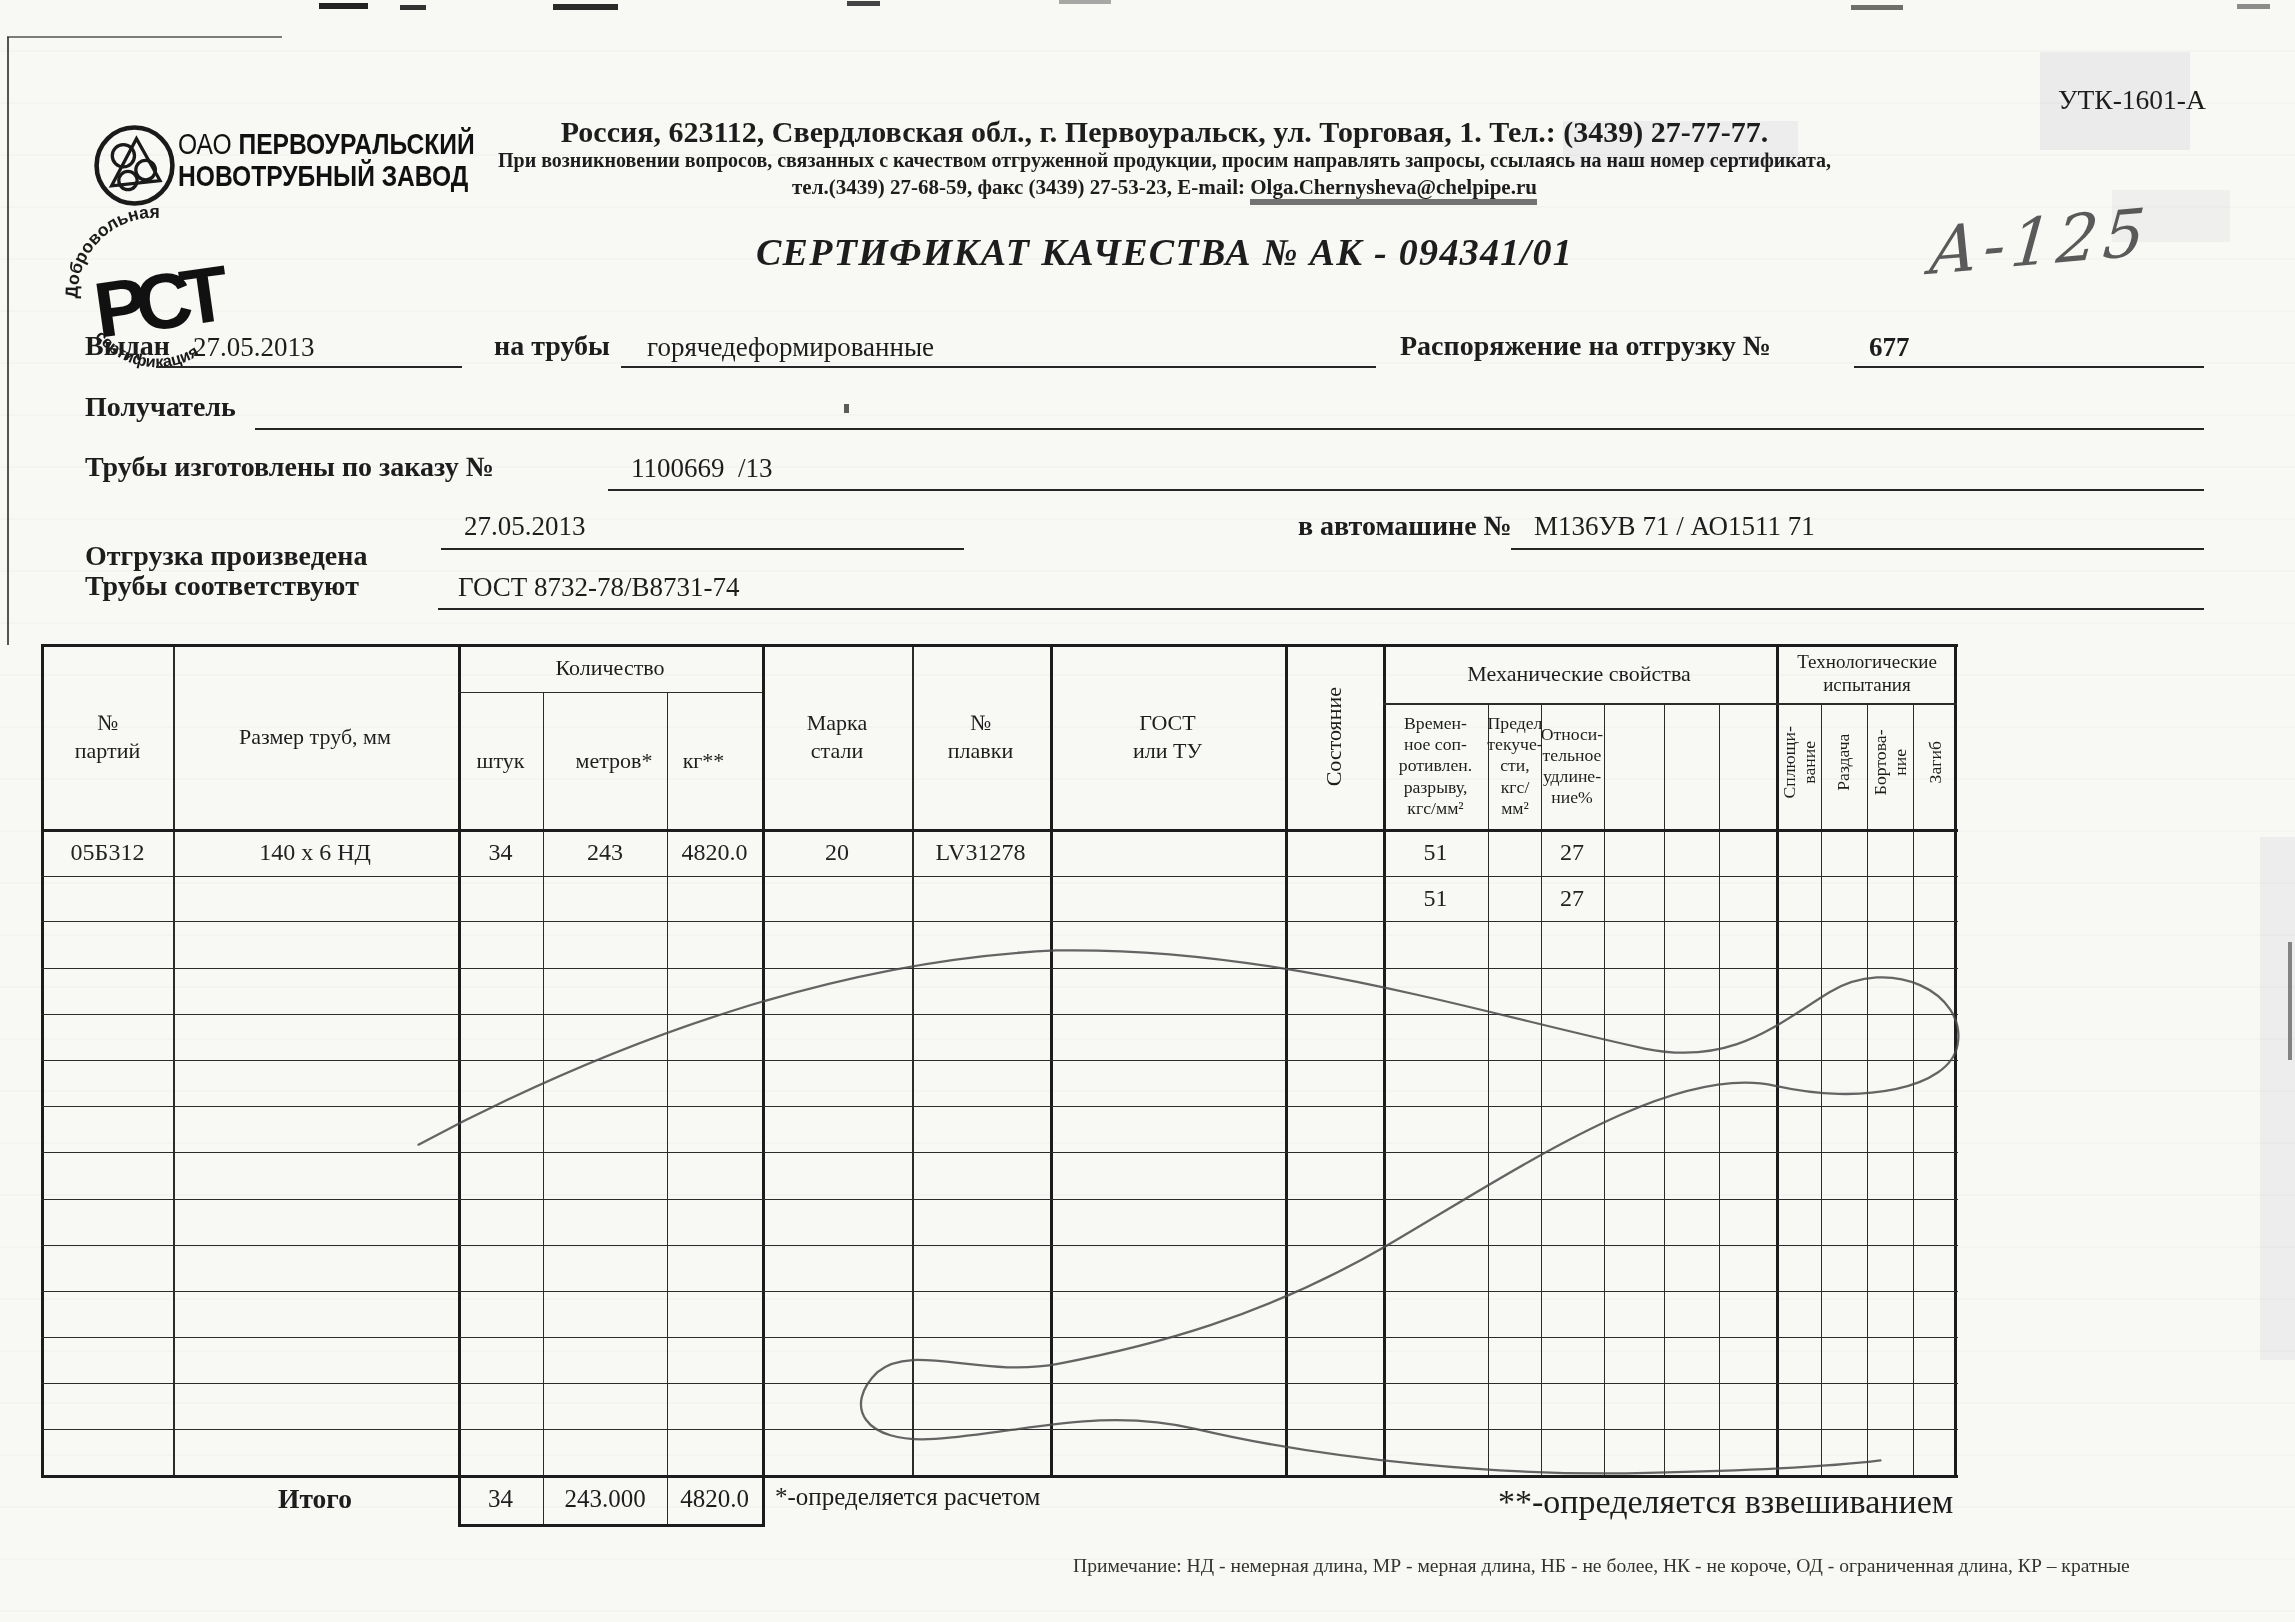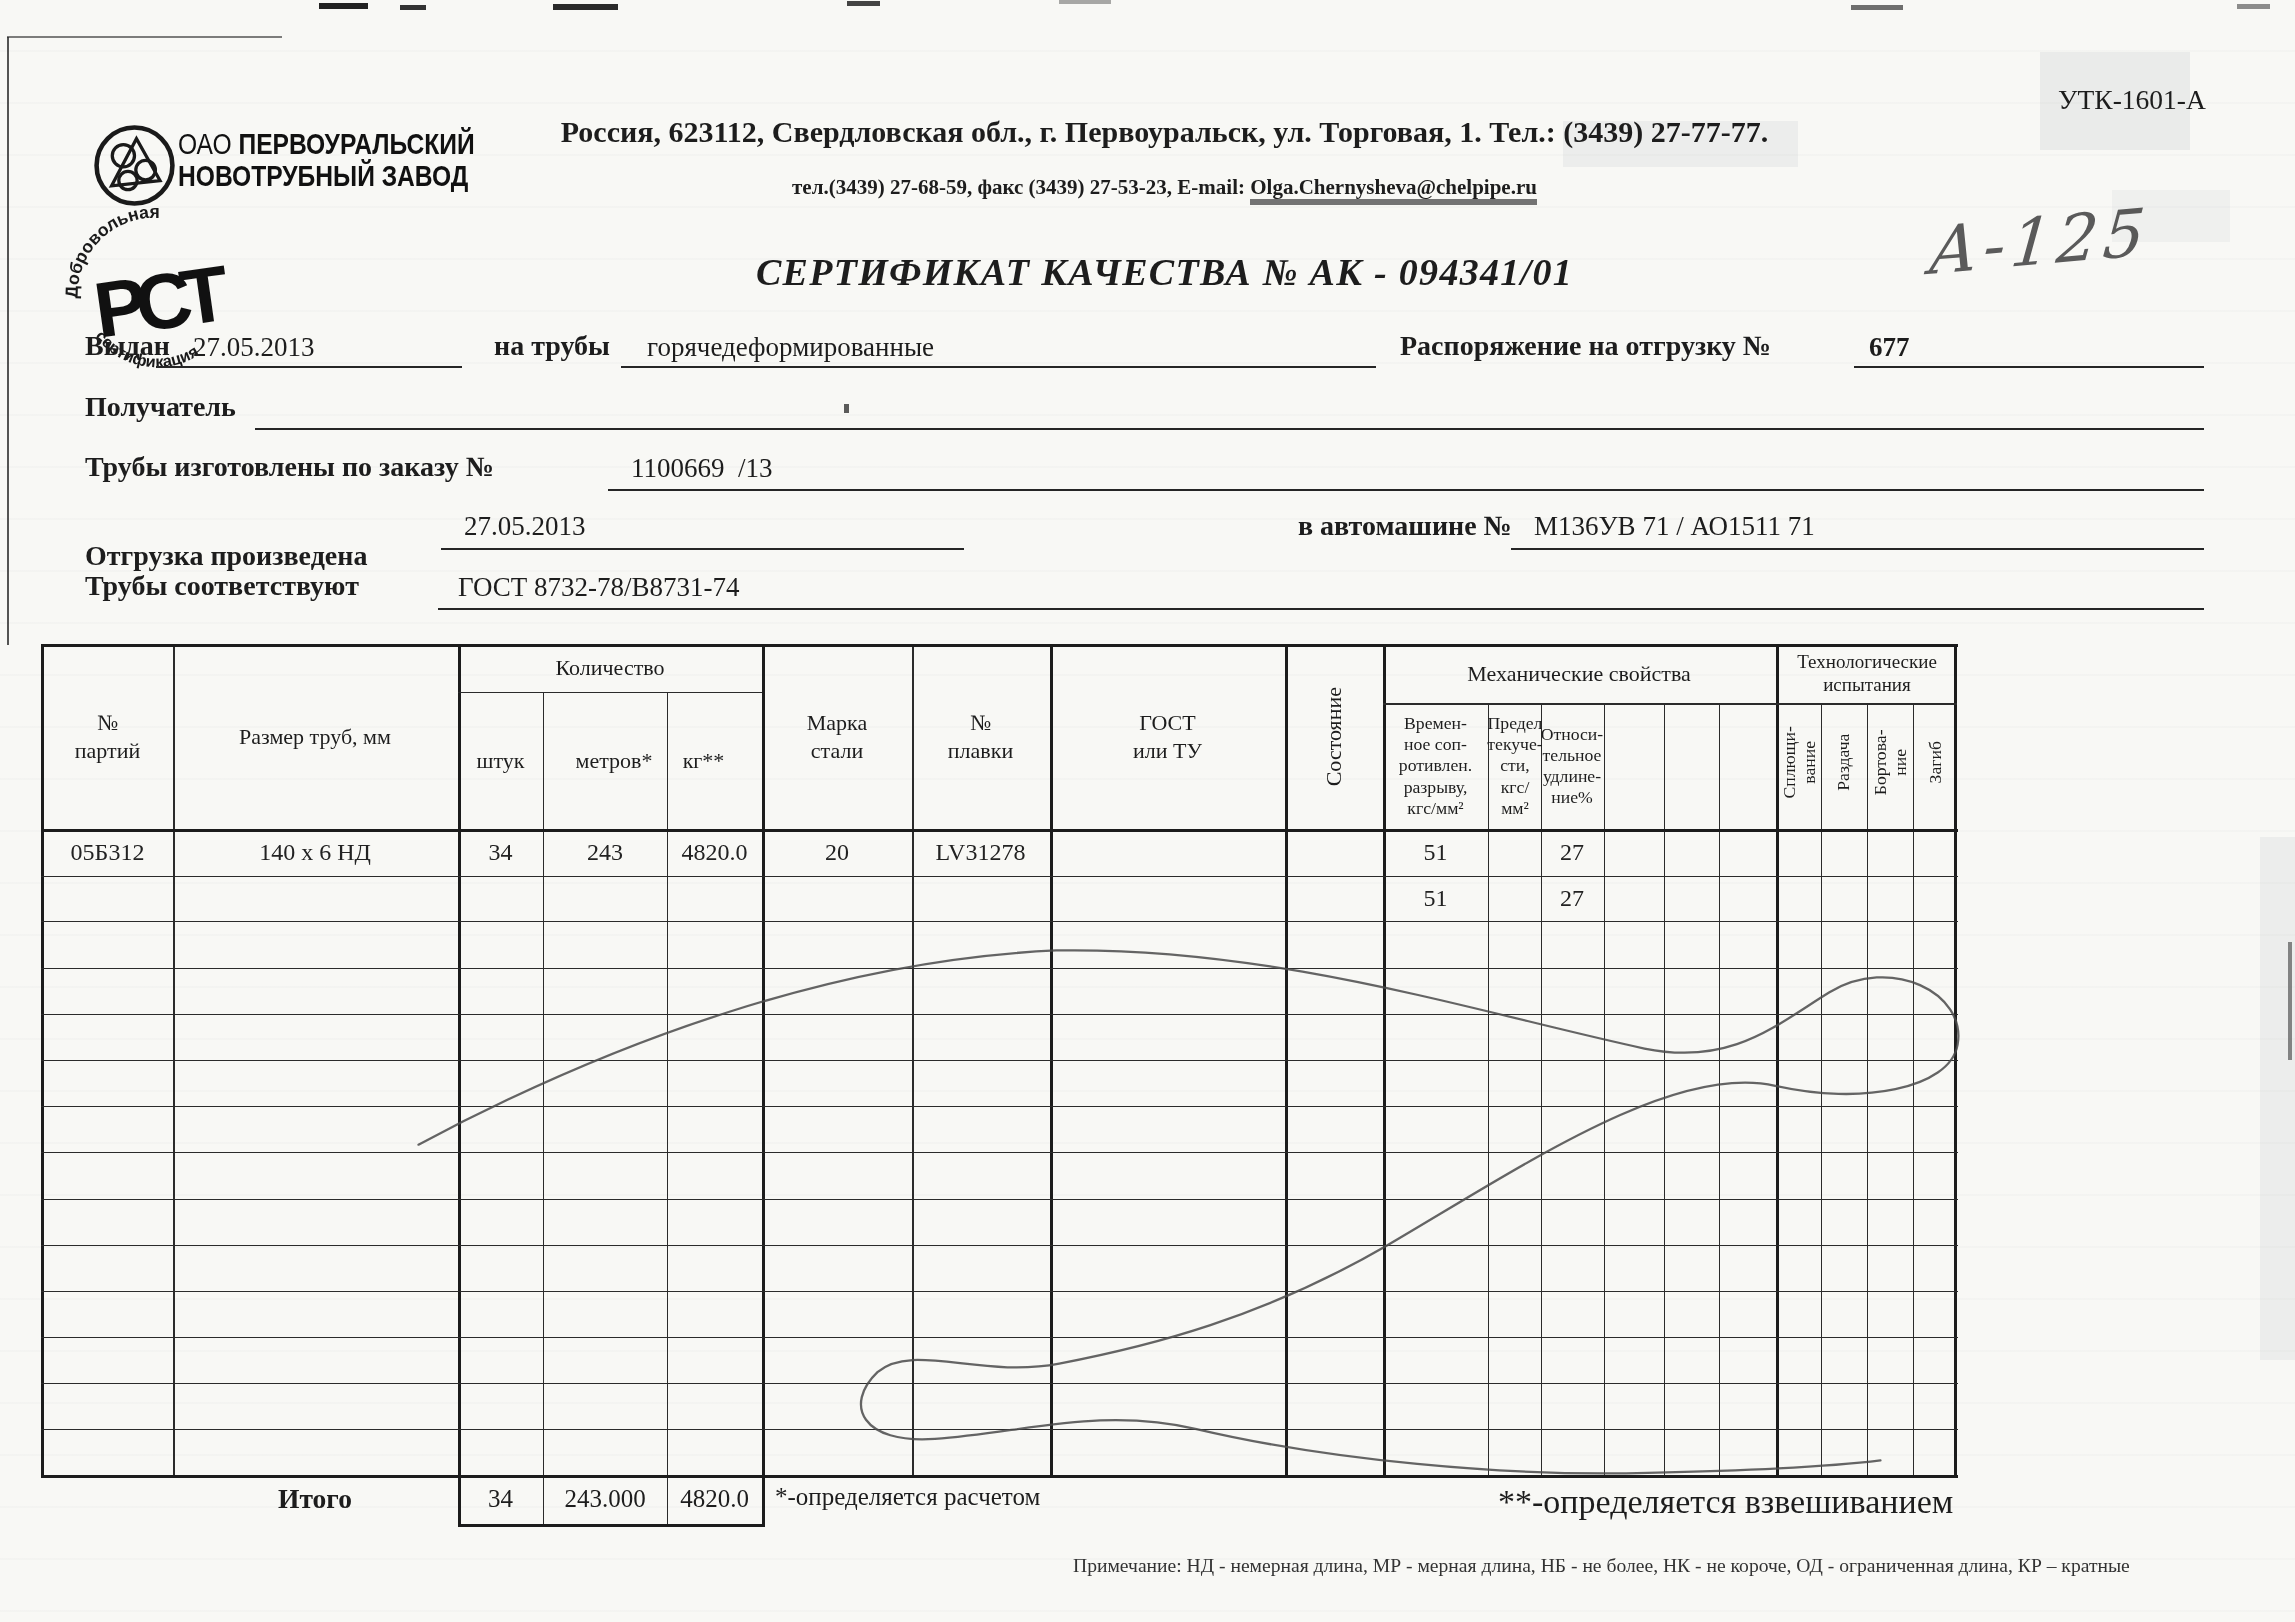--- a/index.html
+++ b/index.html
@@ -61,27 +61,28 @@
     <defs>
       <path id="arcT" d="M 38 150 A 118 118 0 0 1 268 118"></path>
       <path id="arcB" d="M 52 196 A 118 118 0 0 0 276 170"></path>
     </defs>
     <text font-size="27" font-weight="bold" fill="#1a1a1a"><textPath href="#arcT" startOffset="6"><tspan>Добровольная</tspan></textPath></text>
     <text font-size="25" font-weight="bold" fill="#1a1a1a"><textPath href="#arcB" startOffset="10"><tspan>сертификация</tspan></textPath></text>
     <text x="62" y="208" font-size="120" font-weight="bold" letter-spacing="-14" fill="#111">РСТ</text>
   </svg>
 
   <div class="abs" style="left:262px;top:115px;width:1805px;text-align:center;font-weight:bold;font-size:30px;">Россия, 623112, Свердловская обл., г. Первоуральск, ул. Торговая, 1. Тел.: (3439) 27-77-77.</div>
+  <div class="abs" style="left:216px;top:149px;width:1897px;text-align:center;font-weight:bold;font-size:20px;">При возникновении вопросов, связанных с качеством отгруженной продукции, просим направлять запросы, ссылаясь на наш номер сертификата,</div>
   <div class="abs" style="left:262px;top:175px;width:1805px;text-align:center;font-weight:bold;font-size:21px;">
     <span>тел.(3439) 27-68-59, факс (3439) 27-53-23,  E-mail: </span><span style="border-bottom:6px solid #737373;">Olga.Chernysheva@chelpipe.ru</span>
   </div>
 
   <div class="abs" style="left:2021px;top:84px;width:222px;text-align:center;font-size:27.5px;">УТК-1601-А</div>
 
-  <div class="abs" style="left:543px;top:230px;width:1243px;text-align:center;font-weight:bold;font-style:italic;font-size:38px;letter-spacing:1.3px;margin-top:20px;">СЕРТИФИКАТ КАЧЕСТВА   №   АК - 094341/01</div>
+  <div class="abs" style="left:543px;top:230px;width:1243px;text-align:center;font-weight:bold;font-style:italic;font-size:38px;letter-spacing:1.3px;">СЕРТИФИКАТ КАЧЕСТВА   №   АК - 094341/01</div>
 
   <div class="abs" style="left:1929px;top:204px;font-family:'DejaVu Serif',serif;font-style:italic;font-size:65px;color:#3f3f3f;opacity:.85;transform:rotate(-5deg) skewX(-10deg);letter-spacing:5.2px;">А-125</div>
 
   <div class="abs lbl" style="left:85px;top:330px;">Выдан</div>
   <div class="abs val" style="left:193px;top:332px;">27.05.2013</div>
   <div class="uline" style="left:156px;top:366px;width:306px;"></div>
   <div class="abs lbl" style="left:494px;top:330px;">на трубы</div>
   <div class="abs val" style="left:647px;top:332px;">горячедеформированные</div>
   <div class="uline" style="left:621px;top:366px;width:755px;"></div>
   <div class="abs lbl" style="left:1400px;top:330px;">Распоряжение на отгрузку №</div>

